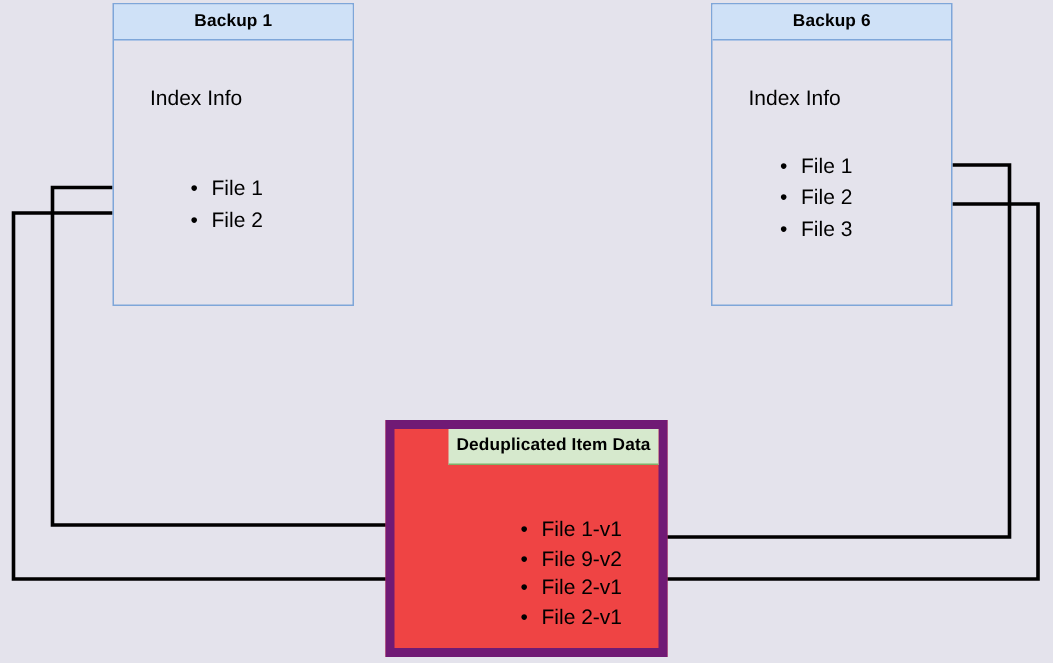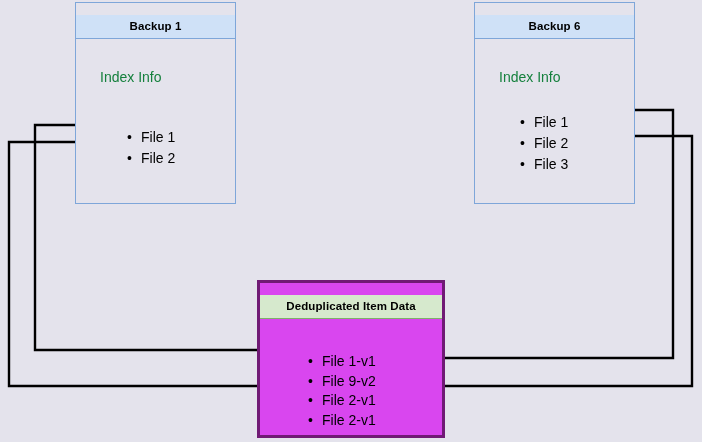--- a/index.html
+++ b/index.html
@@ -35,53 +35,53 @@
   .box-header {
     box-sizing: border-box;
     width: 100%;
     text-align: center;
     font-weight: bold;
     font-size: 11.5px;
     line-height: 23px;
     height: 24px;
     letter-spacing: 0.1px;
     color: #000;
-    margin-top: 12px;
   }
   .box-body {
     box-sizing: border-box;
     width: 100%;
     position: relative;
   }
   
   .backup-box {
     border: 1px solid #7ea6d9;
     background: #e4e3ec;
   }
   .backup-box > .box-header {
     background: #cfe1f7;
     border-bottom: 1px solid #7ea6d9;
   }
   .backup-box > .box-body {
     background: transparent;
   }
   
   .dedup-box {
-    border: 3px solid #701a75;
-    background: #d946ef;
+    border: 6px solid #701a75;
+    background: #ef4444;
+    padding-left: 36px;
   }
   .dedup-box > .box-header {
     background: #d6e9cd;
     border-bottom: 1px solid #7fb069;
   }
   
   .index-label {
     position: absolute;
     font-size: 14px;
-    color: #15803d;
+    color: #000000;
     white-space: nowrap;
   }
   .file-list {
     position: absolute;
     margin: 0;
     padding: 0;
     list-style: none;
   }
   .file-list li {
     font-size: 14px;

